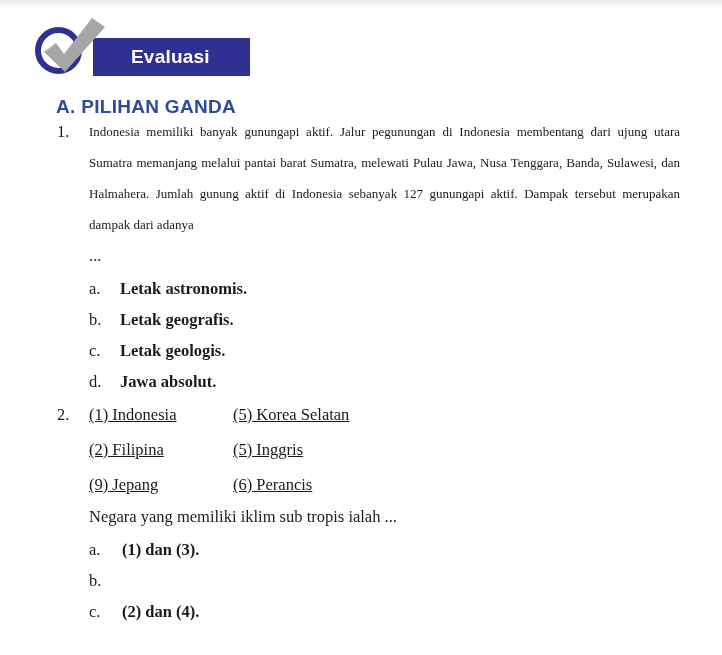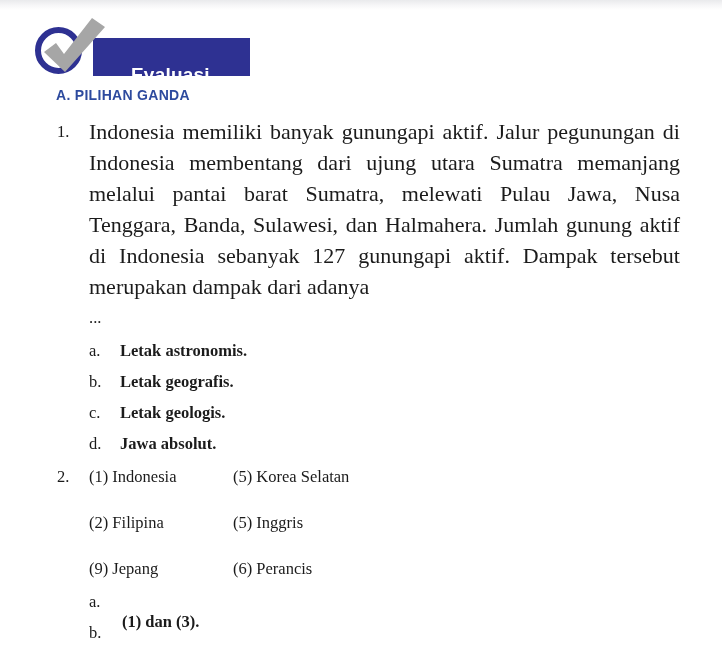--- a/index.html
+++ b/index.html
@@ -38,21 +38,21 @@
     position: absolute;
     left: 63px;
     top: 26px;
     width: 157px;
     height: 38px;
     background: #2e3192;
   }
   .badge-label {
     position: absolute;
     left: 101px;
-    top: 51px;
+    top: 33px;
     width: 120px;
     font-family: "Liberation Sans", sans-serif;
     font-weight: bold;
     font-size: 19px;
     line-height: 24px;
     color: #ffffff;
     letter-spacing: 0.2px;
   }
   .badge-circle {
     position: absolute;
@@ -70,24 +70,24 @@
     left: 0px;
     top: 0px;
     width: 90px;
     height: 70px;
   }
 
   
   .section-heading {
     position: absolute;
     left: 56px;
-    top: 87px;
+    top: 96px;
     font-family: "Liberation Sans", sans-serif;
     font-weight: bold;
-    font-size: 14px;
+    font-size: 19px;
     letter-spacing: 0.3px;
     color: #2d4a9e;
   }
 
   
   .q-list {
     position: absolute;
     left: 0;
     top: 116px;
     width: 722px;
@@ -105,21 +105,21 @@
     font-size: 16.5px;
     line-height: 31px;
   }
   .q-body {
     margin-left: 89px;
     margin-right: 42px;
   }
   .q-stem {
     text-align: justify;
     text-justify: inter-word;
-    font-size: 22px;
+    font-size: 13px;
     line-height: 31px;
     hyphens: none;
   }
   .q-ellipsis {
     font-size: 16.5px;
     line-height: 31px;
   }
   .q-prompt {
     font-size: 16.5px;
     line-height: 31px;
@@ -142,27 +142,28 @@
     top: 0;
     width: 24px;
   }
   .opt-text {
     position: absolute;
     left: 31px;
     top: 0;
     white-space: nowrap;
     font-weight: bold;
   }
-  .question.q2 .opt-text { left: 33px; margin-top: 20px; }
+  .question.q2 .opt-text { left: 33px; }
 
   
   .country-grid {
     display: grid;
     grid-template-columns: 144px auto;
-    row-gap: 15px;
+    row-gap: 4px;
+    text-decoration: underline;
   }
   .country-cell {
     font-size: 16.5px;
     line-height: 31px;
     white-space: nowrap;
   }
 </style>
 </head>
 <body>
 
@@ -211,20 +212,21 @@
     <div class="q-number">2.</div>
     <div class="q-body">
       <div class="country-grid">
         <div class="country-cell">(1) Indonesia</div>
         <div class="country-cell">(5) Korea Selatan</div>
         <div class="country-cell">(2) Filipina</div>
         <div class="country-cell">(5) Inggris</div>
         <div class="country-cell">(9) Jepang</div>
         <div class="country-cell">(6) Perancis</div>
       </div>
+      <div class="q-prompt">Negara yang memiliki iklim sub tropis ialah ...</div>
       <div class="options">
         <div class="option">
           <span class="opt-letter">a.</span>
           <span class="opt-text">(1) dan (3).</span>
         </div>
         <div class="option">
           <span class="opt-letter">b.</span>
         </div>
         <div class="option">
           <span class="opt-letter">c.</span>

